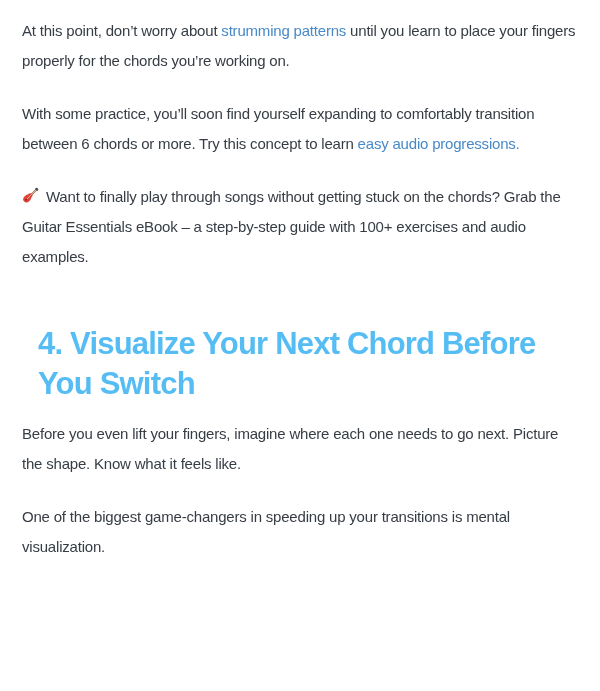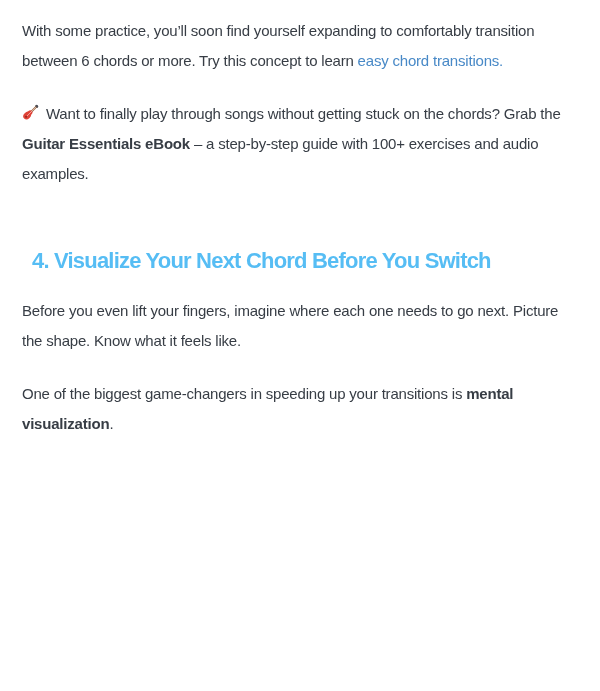--- a/index.html
+++ b/index.html
@@ -29,48 +29,49 @@
   }
   p.para {
     margin: 0 0 23px 0;
   }
   a.link {
     color: var(--link-color);
     text-decoration: none;
     cursor: pointer;
   }
   strong {
-    font-weight: bold;
+    font-weight: normal;
     color: var(--text-color);
   }
   h2.heading {
-    margin: 52px 0 15px 10px;
-    font-size: 22px;
+    margin: 52px 0 15px 16px;
+    font-size: 31px;
     line-height: 40px;
     font-weight: bold;
     letter-spacing: -0.8px;
     color: var(--heading-color);
   }
   .emoji {
     display: inline-block;
     width: 17px;
     height: 17px;
     vertical-align: -2px;
     margin-right: 3px;
   }
   .emoji svg { display: block; }
 </style>
 </head>
 <body>
 
 <div class="page">
   <main class="article">
 
+    <p class="para"><span>At this point, don’t worry about </span><a class="link" href="#">strumming patterns</a><span> until you learn to place your fingers properly for the chords you’re working on.</span></p>
 
-    <p class="para"><span>With some practice, you’ll soon find yourself expanding to comfortably transition between 6 chords or more. Try this concept to learn </span><a class="link" href="#">easy chord transitions.</a></p>
+    <p class="para"><span>With some practice, you’ll soon find yourself expanding to comfortably transition between 6 chords or more. Try this concept to learn </span><a class="link" href="#">easy audio progressions.</a></p>
 
     <p class="para"><span class="emoji"><svg viewBox="0 0 20 20" width="17" height="17" aria-hidden="true">
         <circle cx="17.2" cy="2.8" r="1.9" fill="#4a4a52"></circle>
         <line x1="16.6" y1="3.4" x2="8.6" y2="11.4" stroke="#a06a45" stroke-width="2.4"></line>
         <ellipse cx="6.0" cy="13.6" rx="4.9" ry="4.0" fill="#df4338" transform="rotate(-45 6.0 13.6)"></ellipse>
         <ellipse cx="9.2" cy="10.4" rx="3.3" ry="2.7" fill="#df4338" transform="rotate(-45 9.2 10.4)"></ellipse>
         <line x1="16.6" y1="3.4" x2="5.4" y2="14.6" stroke="#ffffff" stroke-width="0.6"></line>
         <circle cx="4.8" cy="15.0" r="1.1" fill="#8e241e"></circle>
       </svg></span><span> Want to finally play through songs without getting stuck on the chords? Grab the </span><strong>Guitar Essentials eBook</strong><span> – a step-by-step guide with 100+ exercises and audio examples.</span></p>
 

